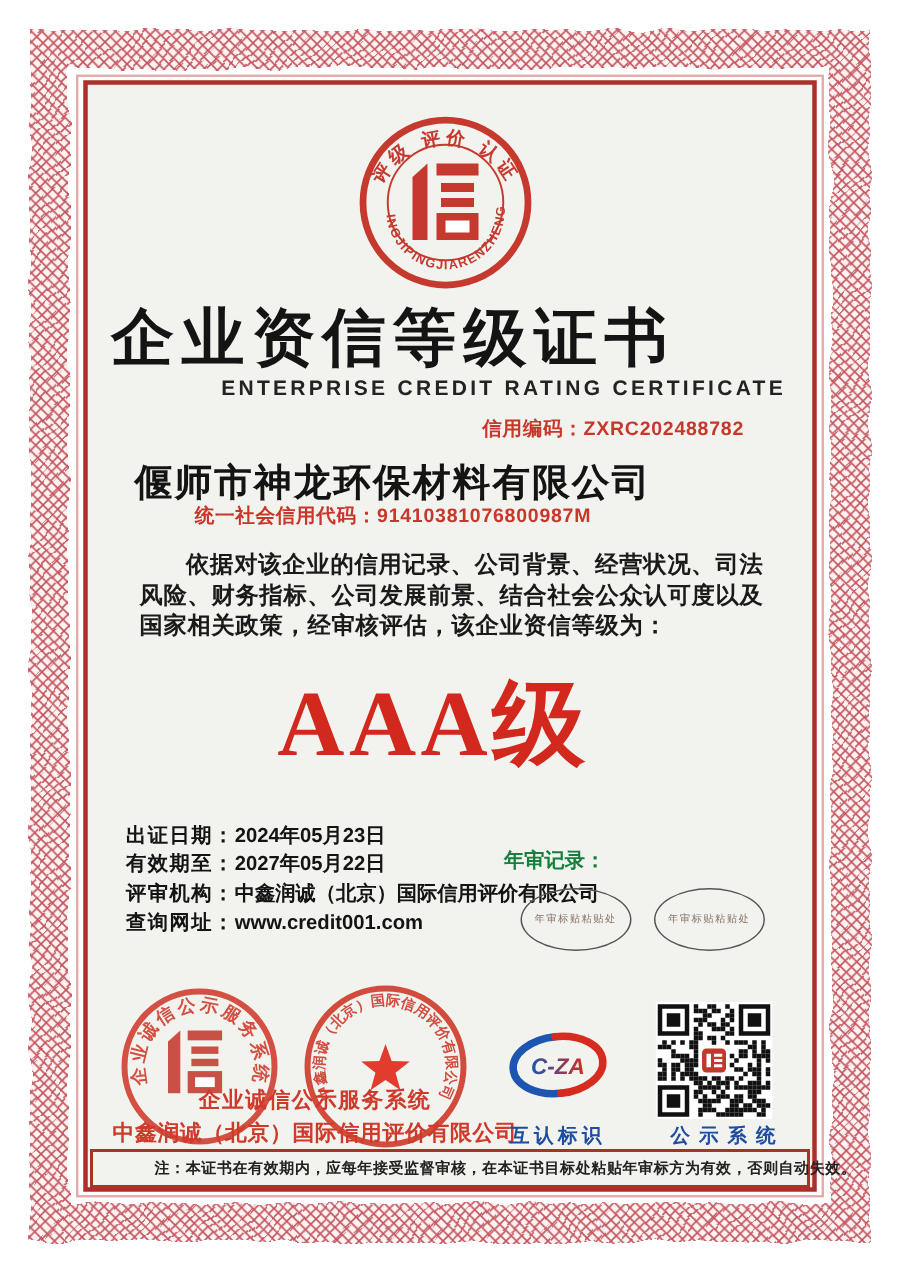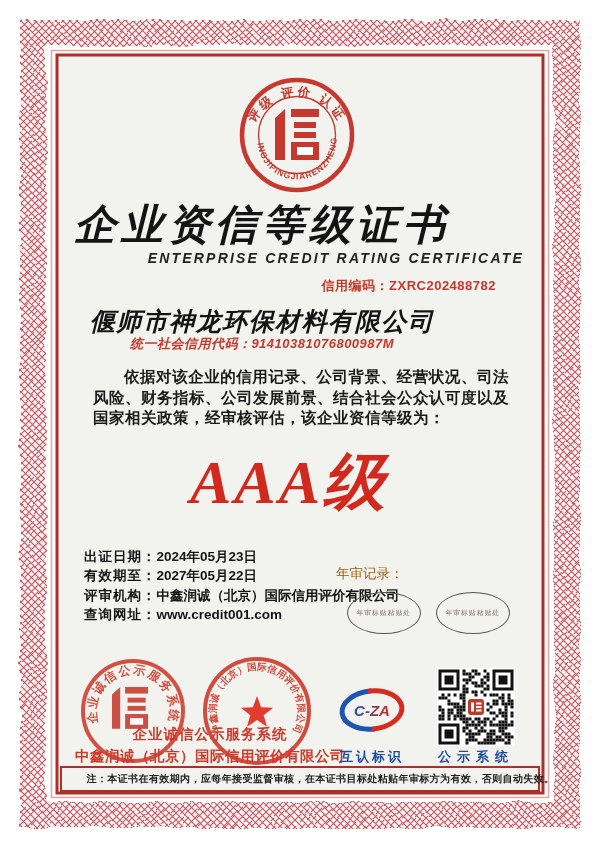--- a/index.html
+++ b/index.html
@@ -1,39 +1,39 @@
 <!DOCTYPE html>
 <html><head>
 <meta charset="utf-8">
 <style>
   html,body{margin:0;padding:0;background:#ffffff;}
   .page{position:relative;width:600px;height:848px;overflow:hidden;background:#fff;
         font-family:"Liberation Sans",sans-serif;}
   .abs{position:absolute;}
-  .center{left:0;width:524px;text-align:center;font-style:italic;}
+  .center{left:0;width:524px;text-align:center;}
   .title{font-size:42px;font-weight:bold;color:#141414;letter-spacing:5px;font-family:"Liberation Serif",serif;}
   .subtitle{font-size:14px;font-weight:bold;color:#232323;letter-spacing:2.2px;}
   .credit-code{font-size:13px;font-weight:bold;color:#c9372b;letter-spacing:.5px;}
   .company{font-size:25px;font-weight:bold;color:#141414;letter-spacing:1.5px;}
   .uscc{font-size:13px;font-weight:bold;color:#c9372b;letter-spacing:.5px;}
   .body-par{font-size:15.5px;font-weight:bold;color:#1a1a1a;line-height:20.5px;
             text-align:justify;text-indent:2em;letter-spacing:.5px;}
   .rating{font-size:62px;font-weight:bold;color:#d2281e;letter-spacing:3px;
           font-family:"Liberation Serif",serif;padding-left:27px;}
   .frow{font-size:13.5px;font-weight:bold;color:#141414;line-height:19.3px;white-space:nowrap;}
   .frow .lab{letter-spacing:1px;}
-  .annual-label{font-size:13.5px;font-weight:normal;color:#a16207;}
+  .annual-label{font-size:13.5px;font-weight:bold;color:#15803d;}
   .sticker{border:1px solid #555;border-radius:50%;width:72px;height:40px;
            display:flex;align-items:center;justify-content:center;}
   .sticker span{font-size:7.5px;color:#8a7468;letter-spacing:1px;transform:scale(.92);white-space:nowrap;}
   .seal-lines{font-weight:bold;color:#cf3a2b;text-align:center;}
   .seal-line1{font-size:14.5px;letter-spacing:1px;line-height:21px;}
   .seal-line2{font-size:14.5px;letter-spacing:.5px;line-height:22px;}
   .blue-label{font-size:13px;font-weight:bold;color:#1d4ca0;}
-  .note-box{border:2px solid #ac2f2a;display:flex;align-items:center;justify-content:center;padding-left:41px;}
+  .note-box{border:2px solid #ac2f2a;display:flex;align-items:center;padding-left:41px;}
   .note-box span{font-size:10px;font-weight:bold;color:#222;letter-spacing:.4px;white-space:nowrap;}
   svg text{font-family:"Liberation Sans",sans-serif;}
 </style>
 </head>
 <body>
 
 <div class="page">
 
   <svg class="abs" style="left:0;top:0;" width="600" height="848">
     <defs>
@@ -374,19 +374,19 @@
         <rect x="61.5" y="7.5" width="9" height="9" fill="#111"></rect>
         <rect x="1.5" y="55.5" width="21" height="21" fill="#111"></rect>
         <rect x="4.5" y="58.5" width="15" height="15" fill="#fff"></rect>
         <rect x="7.5" y="61.5" width="9" height="9" fill="#111"></rect>
         <rect x="31" y="31" width="16" height="16" rx="3" fill="#c0392b"></rect>
         <rect x="34" y="34.5" width="3" height="9" fill="#fff"></rect>
         <rect x="39" y="34.5" width="5.5" height="2" fill="#fff"></rect>
         <rect x="39" y="38" width="5.5" height="2" fill="#fff"></rect>
         <rect x="39" y="41.5" width="5.5" height="2" fill="#fff"></rect>
       </svg></div>
-  <div class="abs blue-label" style="left:429px;top:748px;width:94px;text-align:center;letter-spacing:6px;">公示系统</div>
+  <div class="abs blue-label" style="left:429px;top:748px;width:94px;text-align:right;letter-spacing:6px;">公示系统</div>
 
   <div class="abs note-box" style="left:60px;top:766px;width:480px;height:26px;box-sizing:border-box;">
     <span>注：本证书在有效期内，应每年接受监督审核，在本证书目标处粘贴年审标方为有效，否则自动失效。</span>
   </div>
 
 </div>
 
 </body></html>

